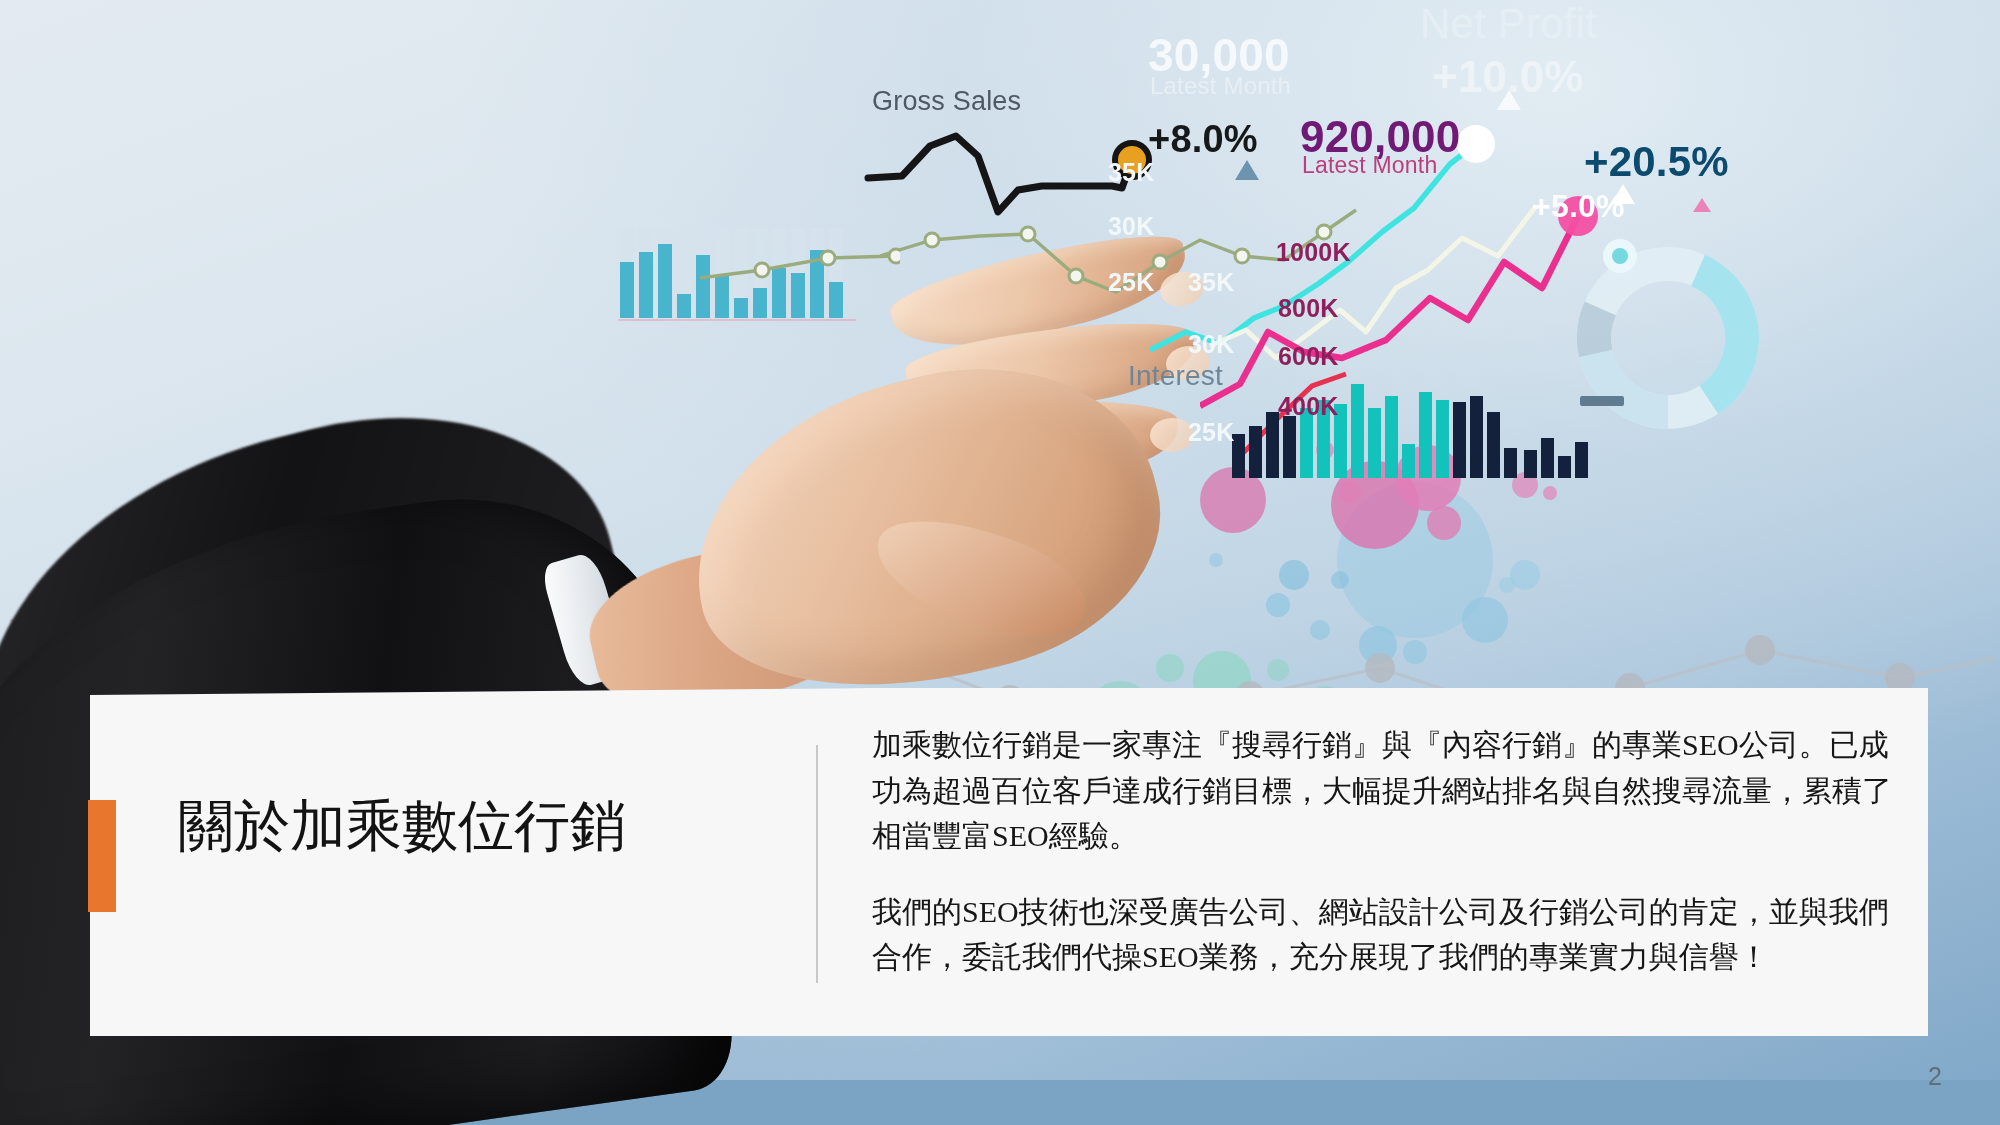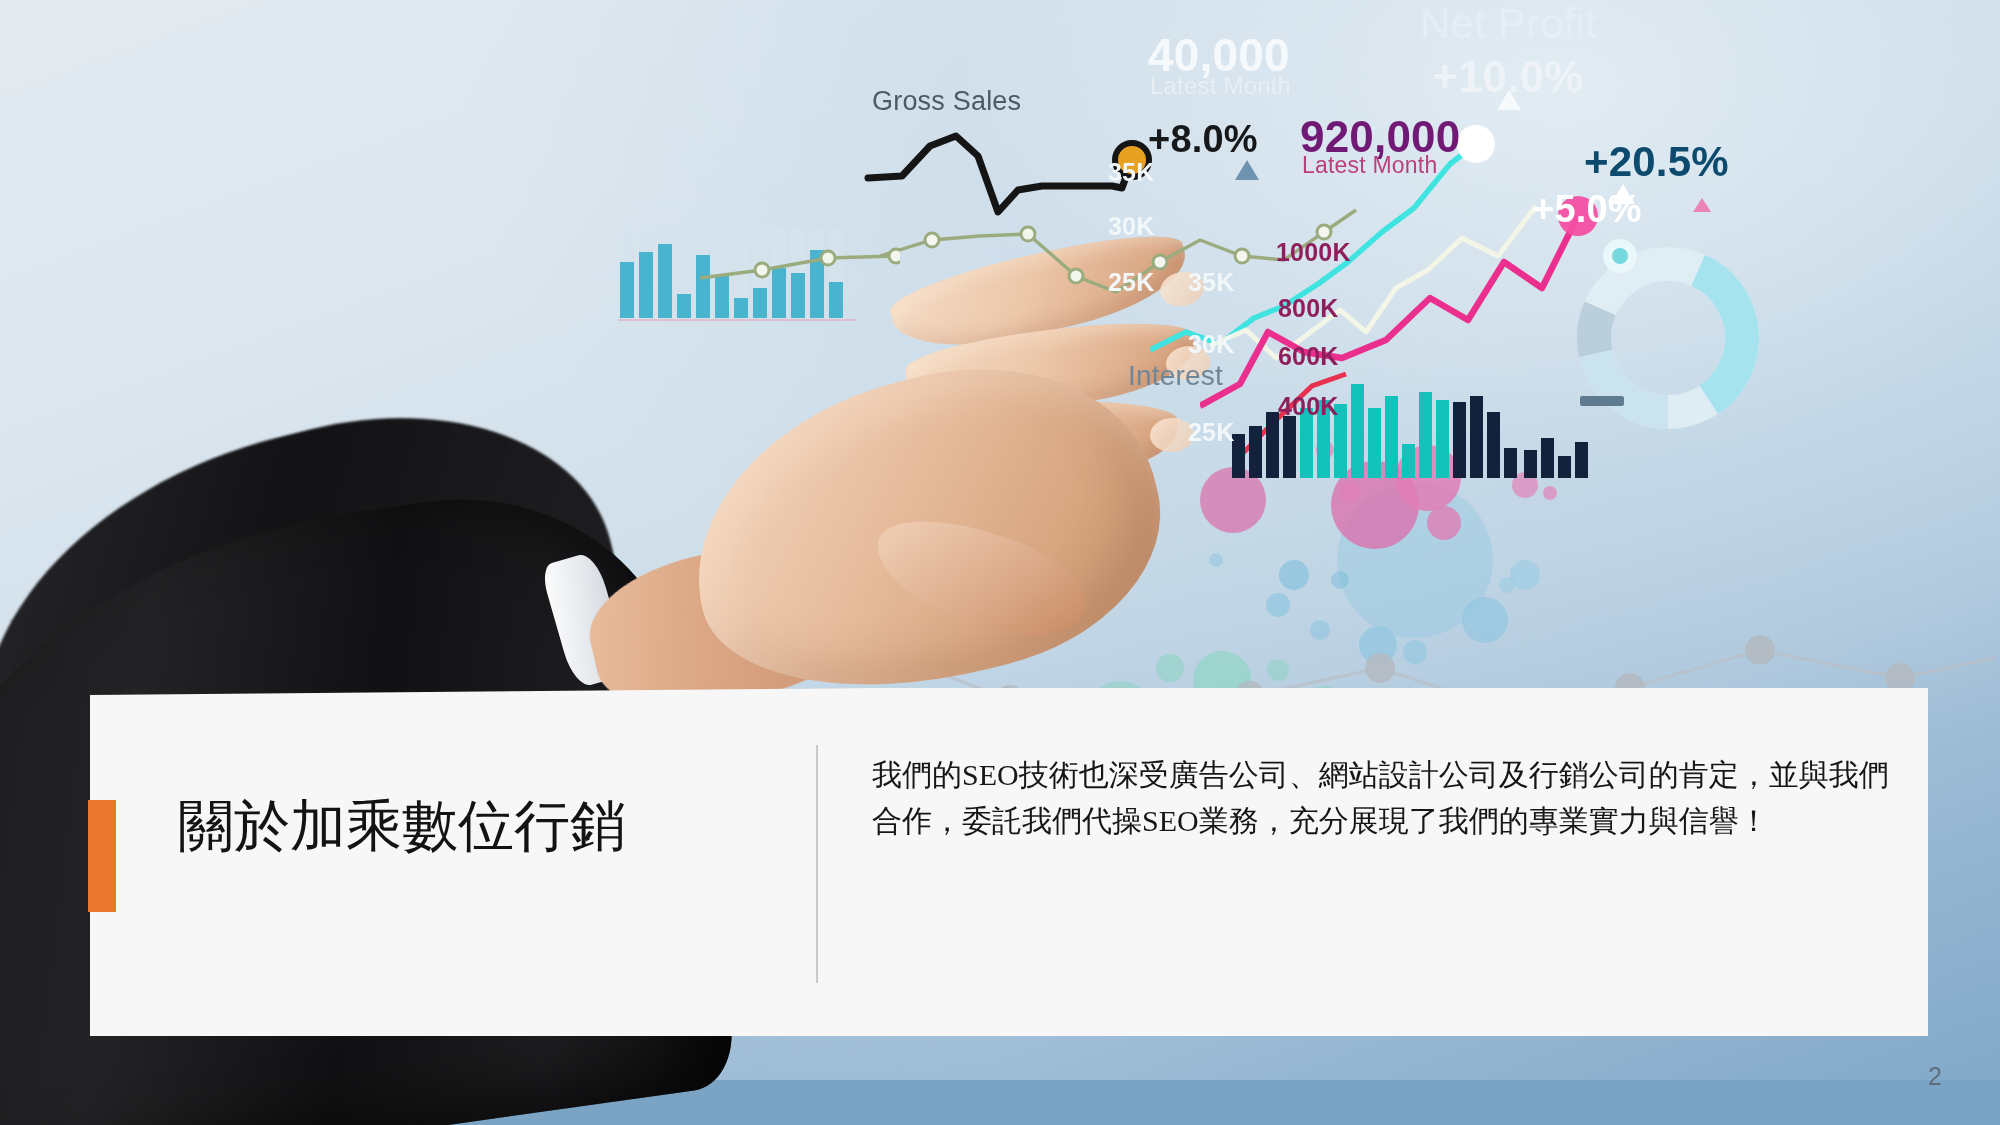--- a/index.html
+++ b/index.html
@@ -319,30 +319,30 @@
     </svg>
   <svg class="ov" style="left:1600px;top:236px;" width="40" height="40" viewBox="0 0 40 40">
       <circle cx="20" cy="20" r="17" fill="#eaf7fb"></circle>
       <circle cx="20" cy="20" r="8" fill="#76d9e0"></circle>
     </svg>
 
   <div class="lbl" style="left:872px;top:86px;font-size:27px;color:#4e5a63;font-weight:400;">Gross Sales</div>
   <div class="lbl" style="left:1128px;top:360px;font-size:28px;color:#6f8698;font-weight:400;">Interest</div>
   <div class="lbl" style="left:1420px;top:0px;font-size:42px;color:#e8f0f6;font-weight:400;opacity:.85;">Net Profit</div>
 
-  <div class="lbl" style="left:1148px;top:28px;font-size:46px;color:#f5f9fb;">40,000</div>
+  <div class="lbl" style="left:1148px;top:28px;font-size:46px;color:#f5f9fb;">30,000</div>
   <div class="lbl" style="left:1150px;top:72px;font-size:24px;color:#e8eff4;font-weight:400;">Latest Month</div>
   <div class="lbl" style="left:1148px;top:118px;font-size:38px;color:#16181a;">+8.0%</div>
 
   <div class="lbl" style="left:1300px;top:112px;font-size:44px;color:#701a75;">920,000</div>
   <div class="lbl" style="left:1302px;top:152px;font-size:23px;color:#bb3f7e;font-weight:400;">Latest Month</div>
 
   <div class="lbl" style="left:1432px;top:52px;font-size:44px;color:#eef4f8;opacity:.92;">+10.0%</div>
   <div class="lbl" style="left:1584px;top:138px;font-size:42px;color:#0c4a6e;">+20.5%</div>
-  <div class="lbl" style="left:1532px;top:188px;font-size:38px;color:#ffffff;">+5.0%</div>
+  <div class="lbl" style="left:1532px;top:188px;font-size:32px;color:#ffffff;">+5.0%</div>
 
   <div class="lbl" style="left:1108px;top:158px;font-size:25px;color:#f2f7fa;">35K</div>
   <div class="lbl" style="left:1108px;top:212px;font-size:25px;color:#f2f7fa;">30K</div>
   <div class="lbl" style="left:1108px;top:268px;font-size:25px;color:#f2f7fa;">25K</div>
 
   <div class="lbl" style="left:1188px;top:268px;font-size:25px;color:#f2f7fa;">35K</div>
   <div class="lbl" style="left:1188px;top:330px;font-size:25px;color:#f2f7fa;">30K</div>
   <div class="lbl" style="left:1188px;top:418px;font-size:25px;color:#f2f7fa;">25K</div>
 
   <div class="lbl" style="left:1276px;top:238px;font-size:25px;color:#8e1f5c;">1000K</div>
@@ -351,17 +351,18 @@
   <div class="lbl" style="left:1278px;top:392px;font-size:25px;color:#8e1f5c;">400K</div>
 
   <div class="panel"></div>
   <div class="accent"></div>
 
   <div class="title">關於加乘數位行銷</div>
 
   <div class="vdiv"></div>
 
   <div class="body">
+    <p>加乘數位行銷是一家專注『搜尋行銷』與『內容行銷』的專業SEO公司。已成功為超過百位客戶達成行銷目標，大幅提升網站排名與自然搜尋流量，累積了相當豐富SEO經驗。</p>
     <p class="gap">我們的SEO技術也深受廣告公司、網站設計公司及行銷公司的肯定，並與我們合作，委託我們代操SEO業務，充分展現了我們的專業實力與信譽！</p>
   </div>
 
   <div class="pageno">2</div>
 </div>
 
 </body></html>

